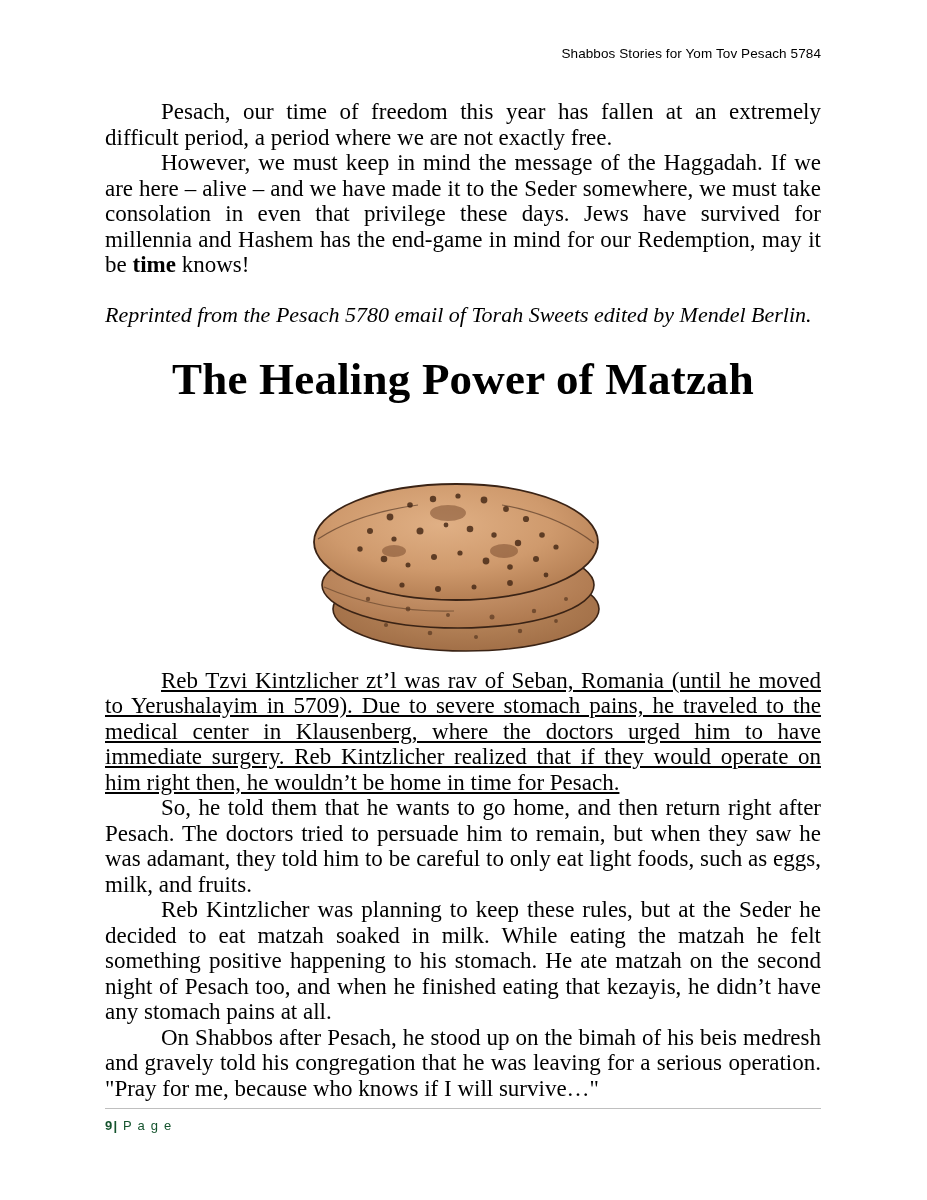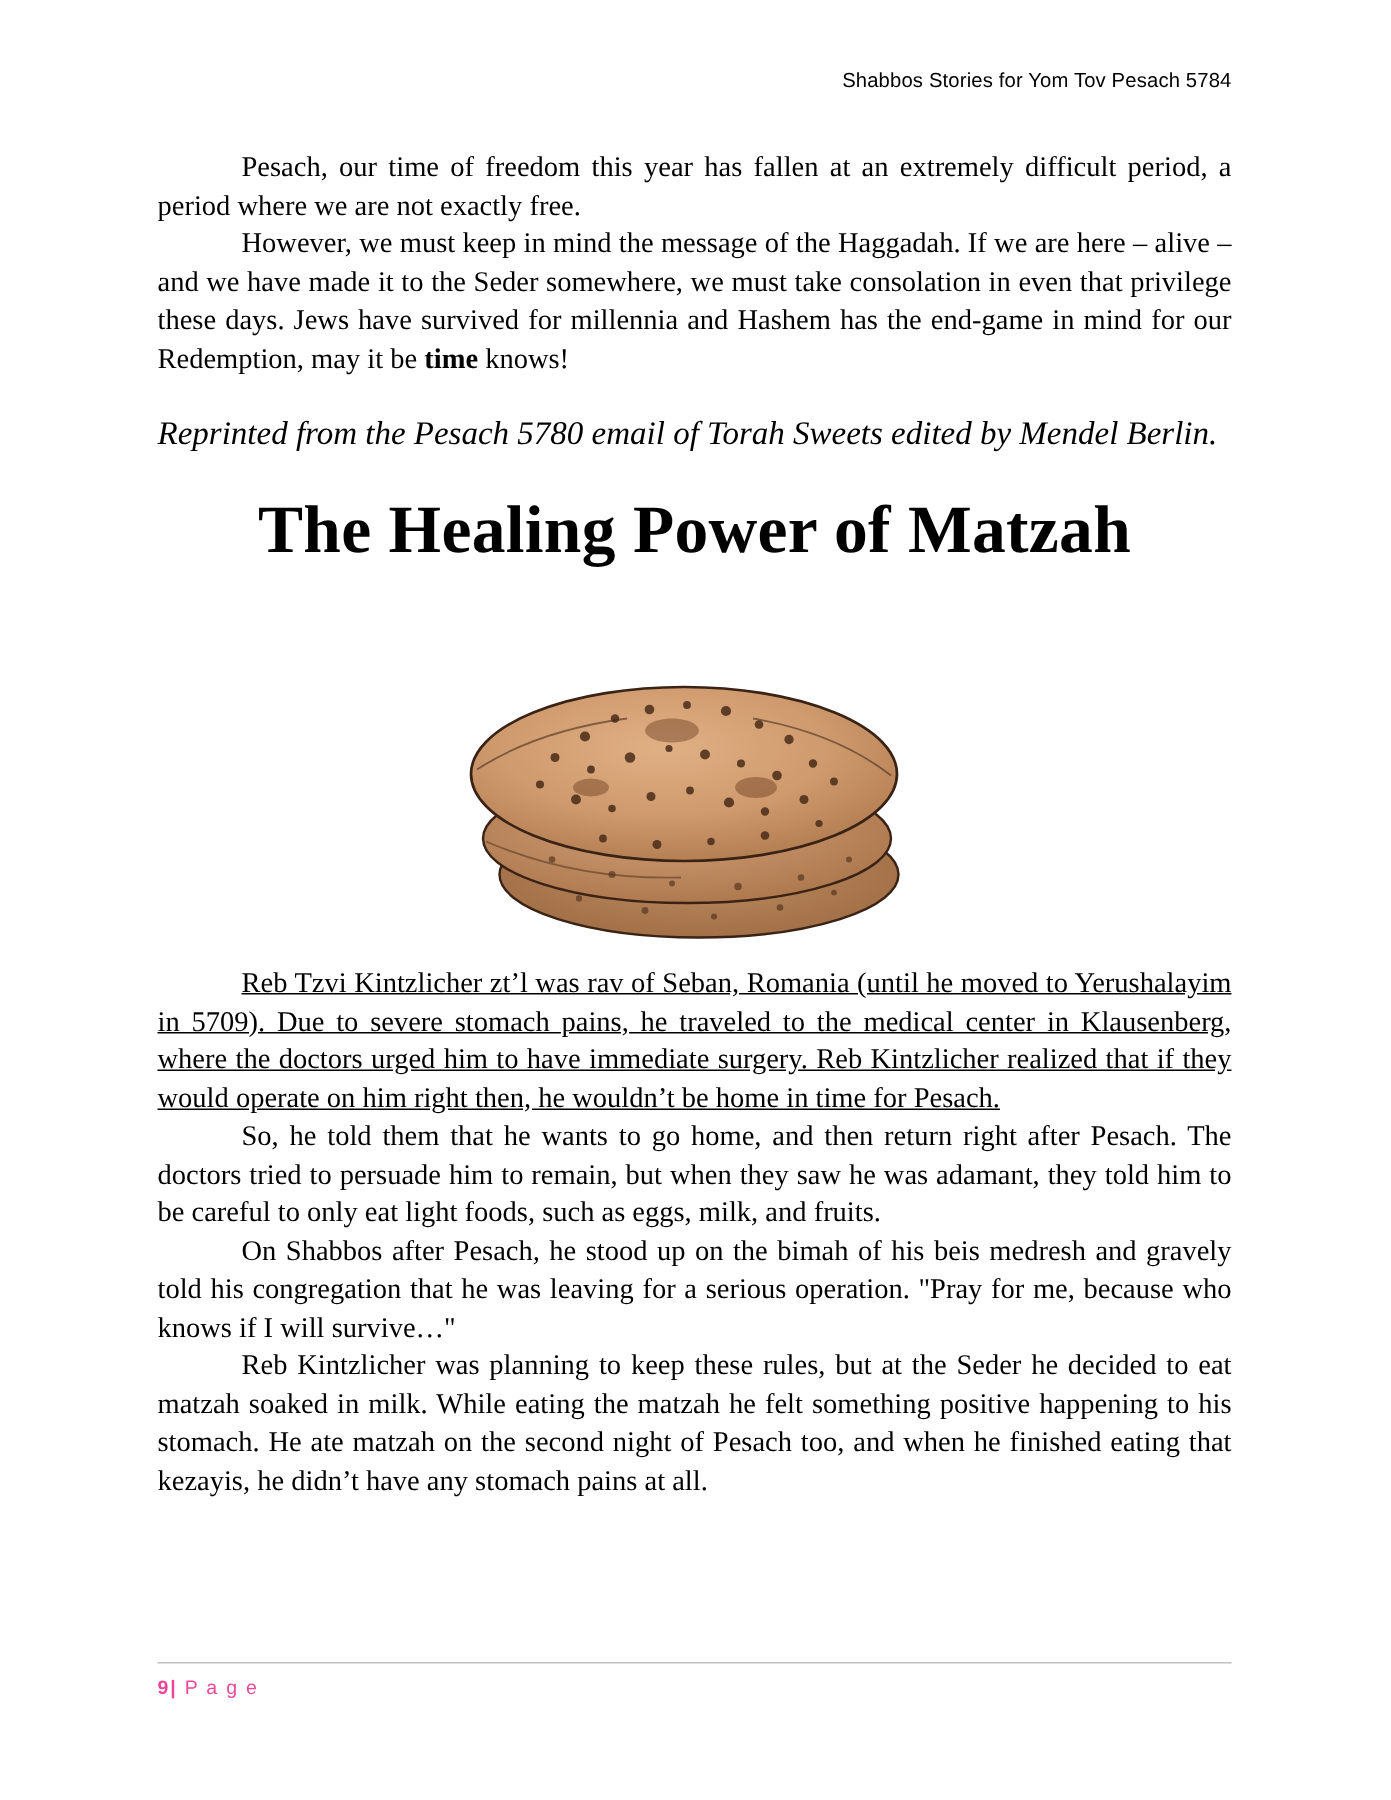--- a/index.html
+++ b/index.html
@@ -30,21 +30,21 @@
   }
   .header-line {
     font-family: "Liberation Sans", sans-serif;
     font-size: 13.5px;
     letter-spacing: 0.1px;
     color: #000;
     margin-bottom: 38px;
     text-align: right;
   }
   p.body-par {
-    font-size: 19px;
+    font-size: 23px;
     line-height: 25.5px;
     text-align: justify;
     text-justify: inter-word;
     margin: 0;
     text-indent: 56px;
   }
   .bold-inline { font-weight: bold; }
   .reprint {
     font-size: 22px;
     line-height: 25px;
@@ -80,21 +80,21 @@
     left: 105px;
     top: 1108px;
     width: 716px;
     border-top: 1px solid #bfbfbf;
     padding-top: 7px;
   }
   .footer-text {
     font-family: "Liberation Sans", sans-serif;
     font-size: 13px;
     letter-spacing: 1.2px;
-    color: #ec4899;
+    color: #14532d;
   }
   .footer-text .pg-num { font-weight: bold; }
   .footer-text .sep { font-weight: bold; }
 </style>
 </head>
 <body>
 
 <div class="page">
 
   <div class="content">
@@ -189,22 +189,22 @@
               <circle cx="178" cy="198" r="2.0"></circle>
             <circle cx="222" cy="192" r="2.2"></circle>
               <circle cx="258" cy="182" r="1.9"></circle>
           </g>
         </svg>
       </div>
     </div>
 
     <p class="body-par after-fig">Reb Tzvi Kintzlicher zt’l was rav of Seban, Romania (until he moved to Yerushalayim in 5709). Due to severe stomach pains, he traveled to the medical center in Klausenberg, where the doctors urged him to have immediate surgery. Reb Kintzlicher realized that if they would operate on him right then, he wouldn’t be home in time for Pesach.</p>
     <p class="body-par">So, he told them that he wants to go home, and then return right after Pesach. The doctors tried to persuade him to remain, but when they saw he was adamant, they told him to be careful to only eat light foods, such as eggs, milk, and fruits.</p>
+    <p class="body-par">Reb Kintzlicher was planning to keep these rules, but at the Seder he decided to eat matzah soaked in milk. While eating the matzah he felt something positive happening to his stomach. He ate matzah on the second night of Pesach too, and when he finished eating that kezayis, he didn’t have any stomach pains at all.</p>
     <p class="body-par">On Shabbos after Pesach, he stood up on the bimah of his beis medresh and gravely told his congregation that he was leaving for a serious operation. "Pray for me, because who knows if I will survive…"</p>
-    <p class="body-par">Reb Kintzlicher was planning to keep these rules, but at the Seder he decided to eat matzah soaked in milk. While eating the matzah he felt something positive happening to his stomach. He ate matzah on the second night of Pesach too, and when he finished eating that kezayis, he didn’t have any stomach pains at all.</p>
 
   </div>
 
   <div class="footer">
     <span class="footer-text"><span class="pg-num">9</span><span class="sep">|</span> <span>P a g e</span></span>
   </div>
 
 </div>
 
 </body></html>

